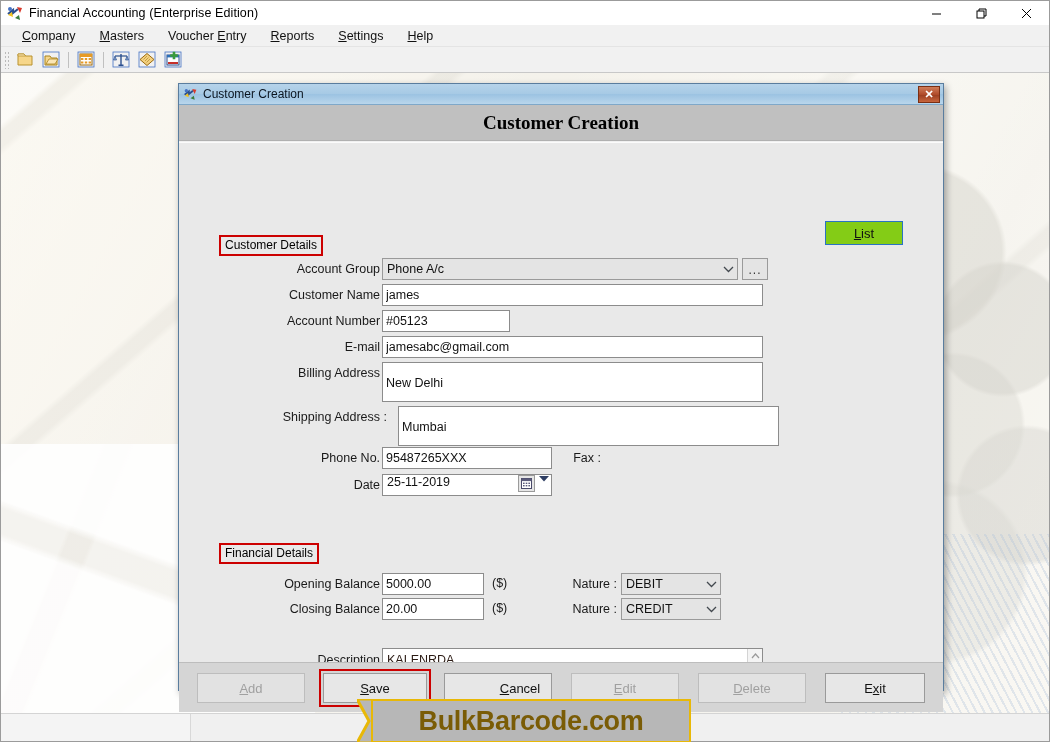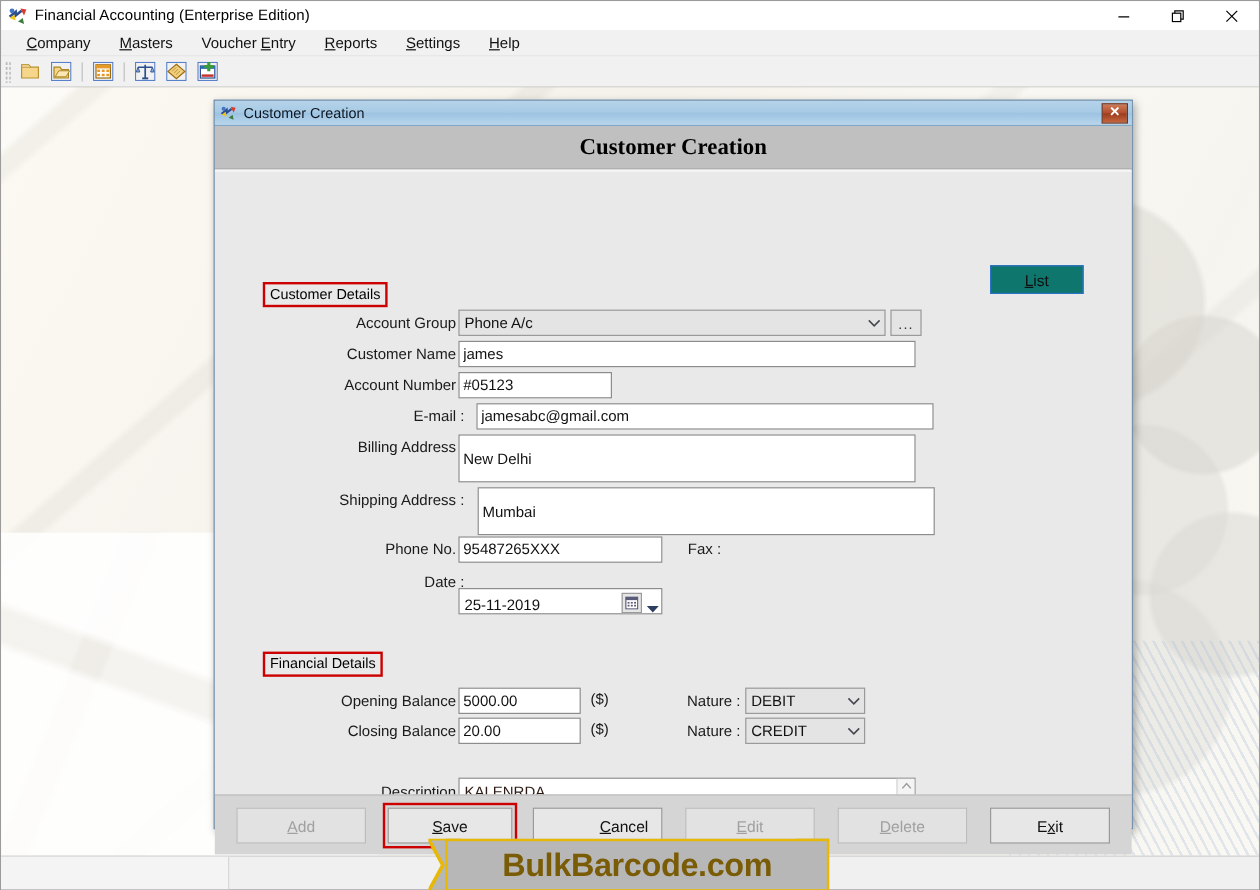--- a/index.html
+++ b/index.html
@@ -252,32 +252,32 @@
     border: 1px solid #9a9a9a;
     font-size: 12px; color: #333;
     display: flex; align-items: flex-end; justify-content: center;
     padding-bottom: 2px;
     letter-spacing: 1px;
   }
 
   
   #list-btn {
     position: absolute;
-    background: #0f766e;
+    background: #84cc16;
     border: 1px solid #2a72c4;
     display: flex; align-items: center; justify-content: center;
     font-size: 13px; color: #111;
   }
 
   
   #date-wrap {
     position: absolute;
     background: #ffffff;
     border: 1px solid #8c8c8c;
-    display: flex; align-items: flex-end; margin-top: 16px;
+    display: flex; align-items: flex-start;
   }
   #date-text { flex: 1; font-size: 12.5px; color: #111; padding-left: 4px; }
   #date-cal-btn {
     width: 17px; height: 17px; margin-right: 2px;
     background: #e6e6e6; border: 1px solid #9b9b9b;
     display: flex; align-items: center; justify-content: center;
   }
   #date-drop { width: 14px; display: flex; align-items: center; justify-content: center; }
 
   
@@ -505,21 +505,21 @@
       </div>
       <div id="browse-btn" style="left:563px; top:115px; width:26px; height:22px;">...</div>
 
       <div class="f-label" style="left:60px; top:144px; width:148px;">Customer Name :</div>
       <input class="f-input" style="left: 203px; top: 141px; width: 381px; height: 22px;" value="james">
 
       <div class="f-label" style="left:60px; top:170px; width:148px;">Account Number :</div>
       <input class="f-input" style="left: 203px; top: 167px; width: 128px; height: 22px;" value="#05123">
 
       <div class="f-label" style="left:60px; top:196px; width:148px;">E-mail :</div>
-      <input class="f-input" style="left: 203px; top: 193px; width: 381px; height: 22px; margin-left: 15px;" value="jamesabc@gmail.com">
+      <input class="f-input" style="left: 203px; top: 193px; width: 381px; height: 22px;" value="jamesabc@gmail.com">
 
       <div class="f-label" style="left:60px; top:222px; width:148px;">Billing Address :</div>
       <textarea class="f-input" style="left: 203px; top: 219px; width: 381px; height: 40px;">New Delhi</textarea>
 
       <div class="f-label" style="left:60px; top:266px; width:148px;">Shipping Address :</div>
       <textarea class="f-input" style="left: 203px; top: 263px; width: 381px; height: 40px; margin-left: 16px;">Mumbai</textarea>
 
       <div class="f-label" style="left:60px; top:307px; width:148px;">Phone No. :</div>
       <input class="f-input" style="left: 203px; top: 304px; width: 170px; height: 22px;" value="95487265XXX">
 

